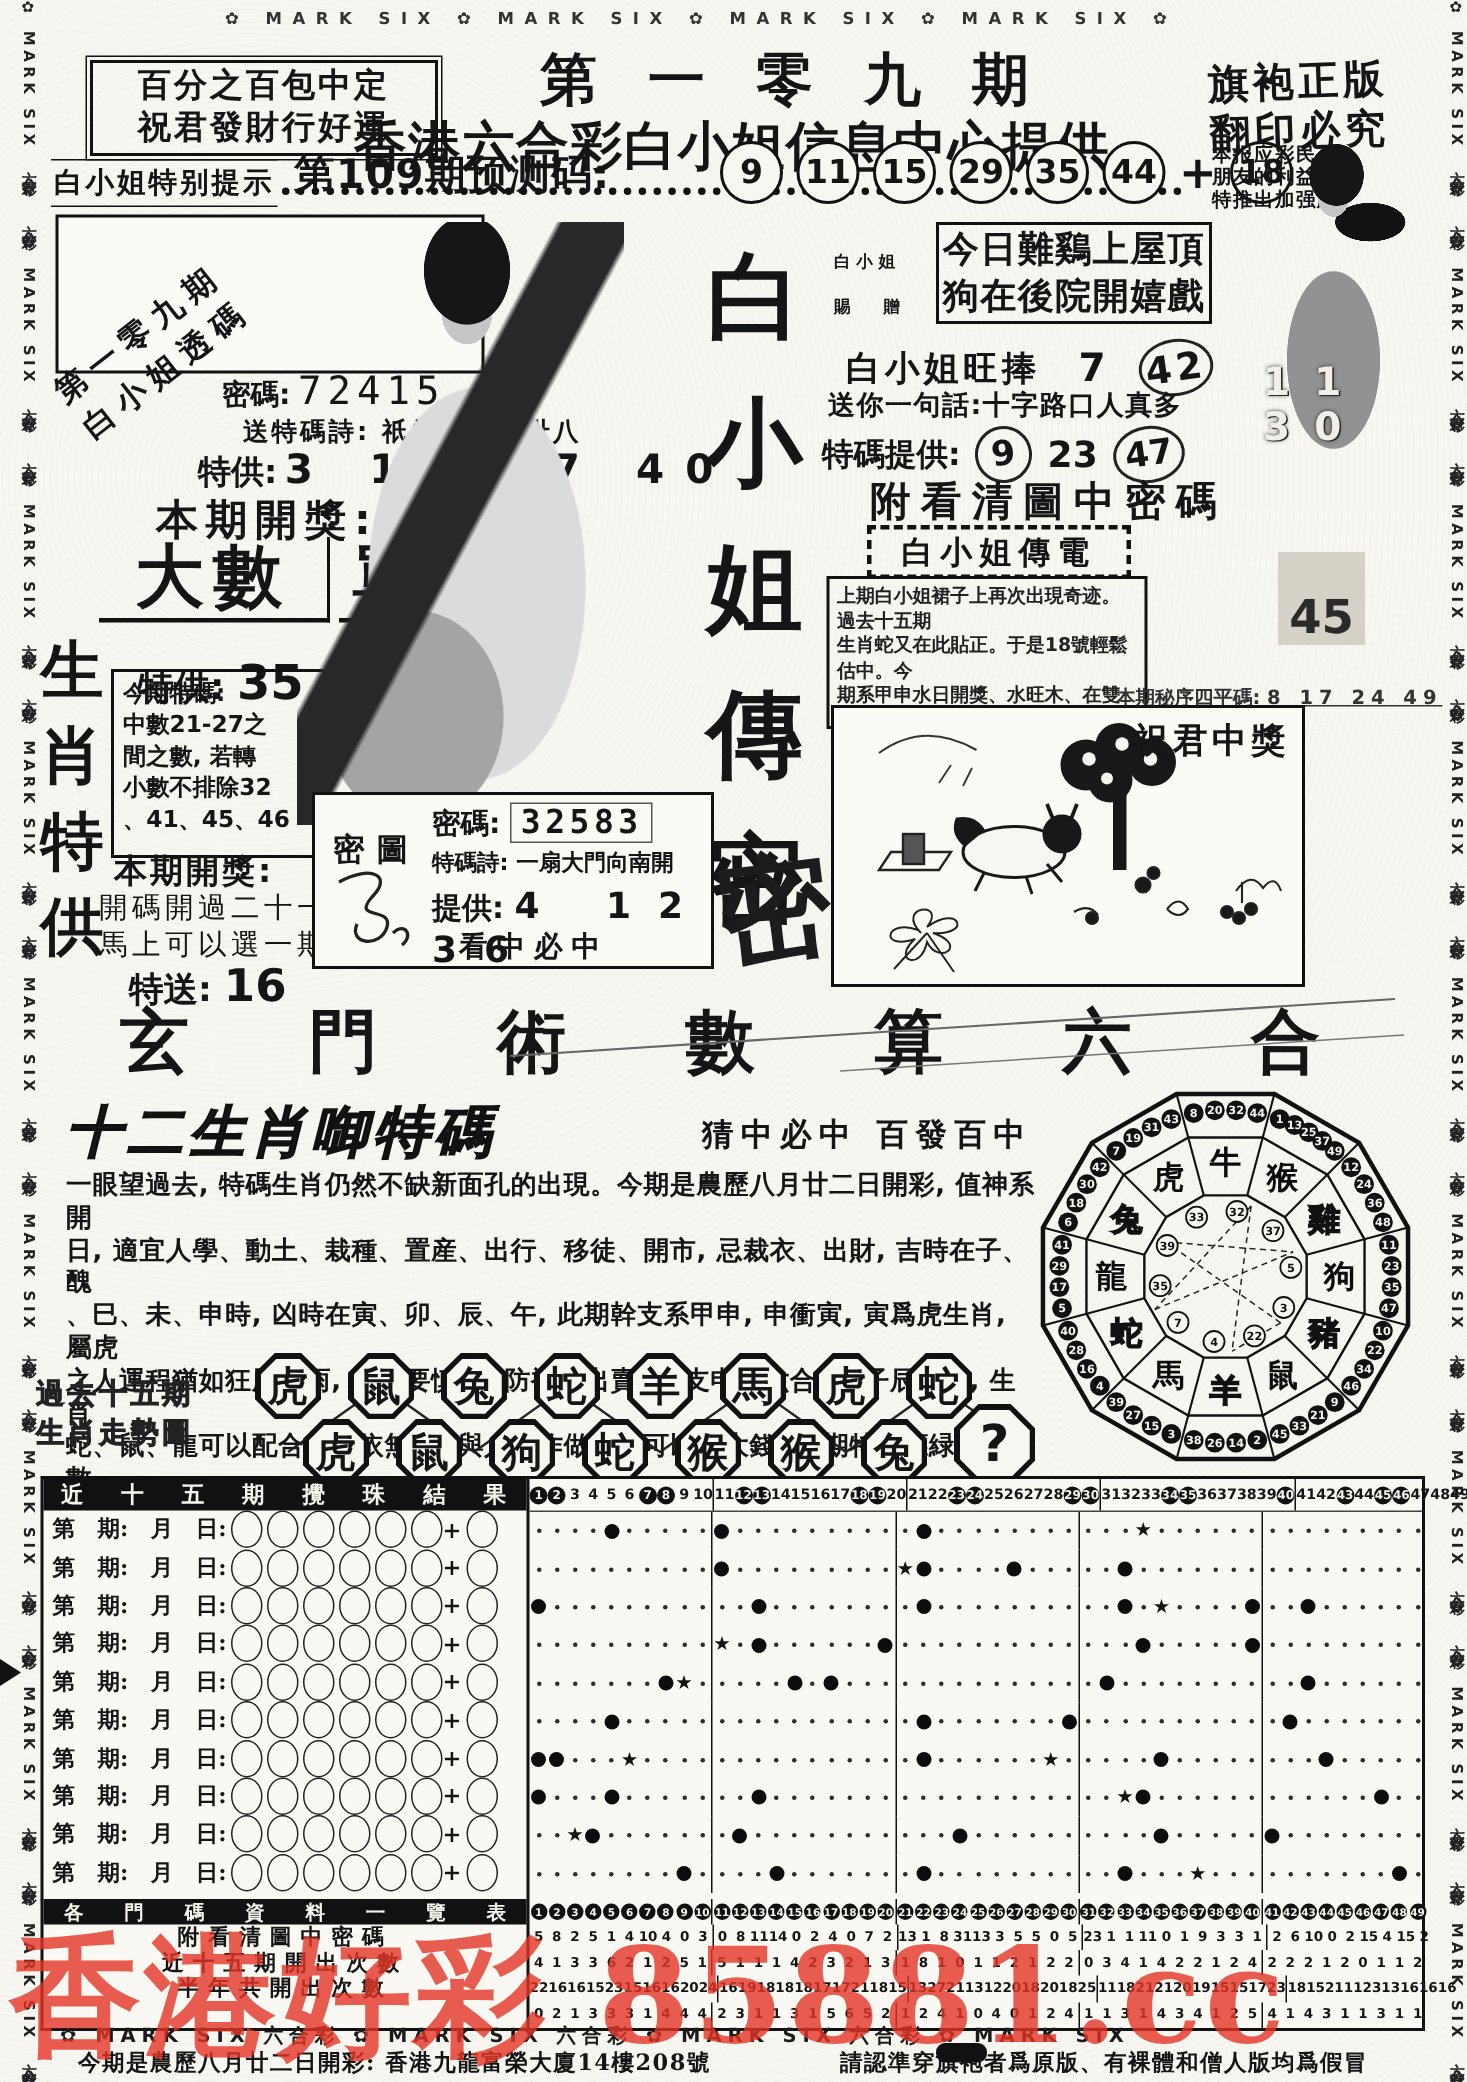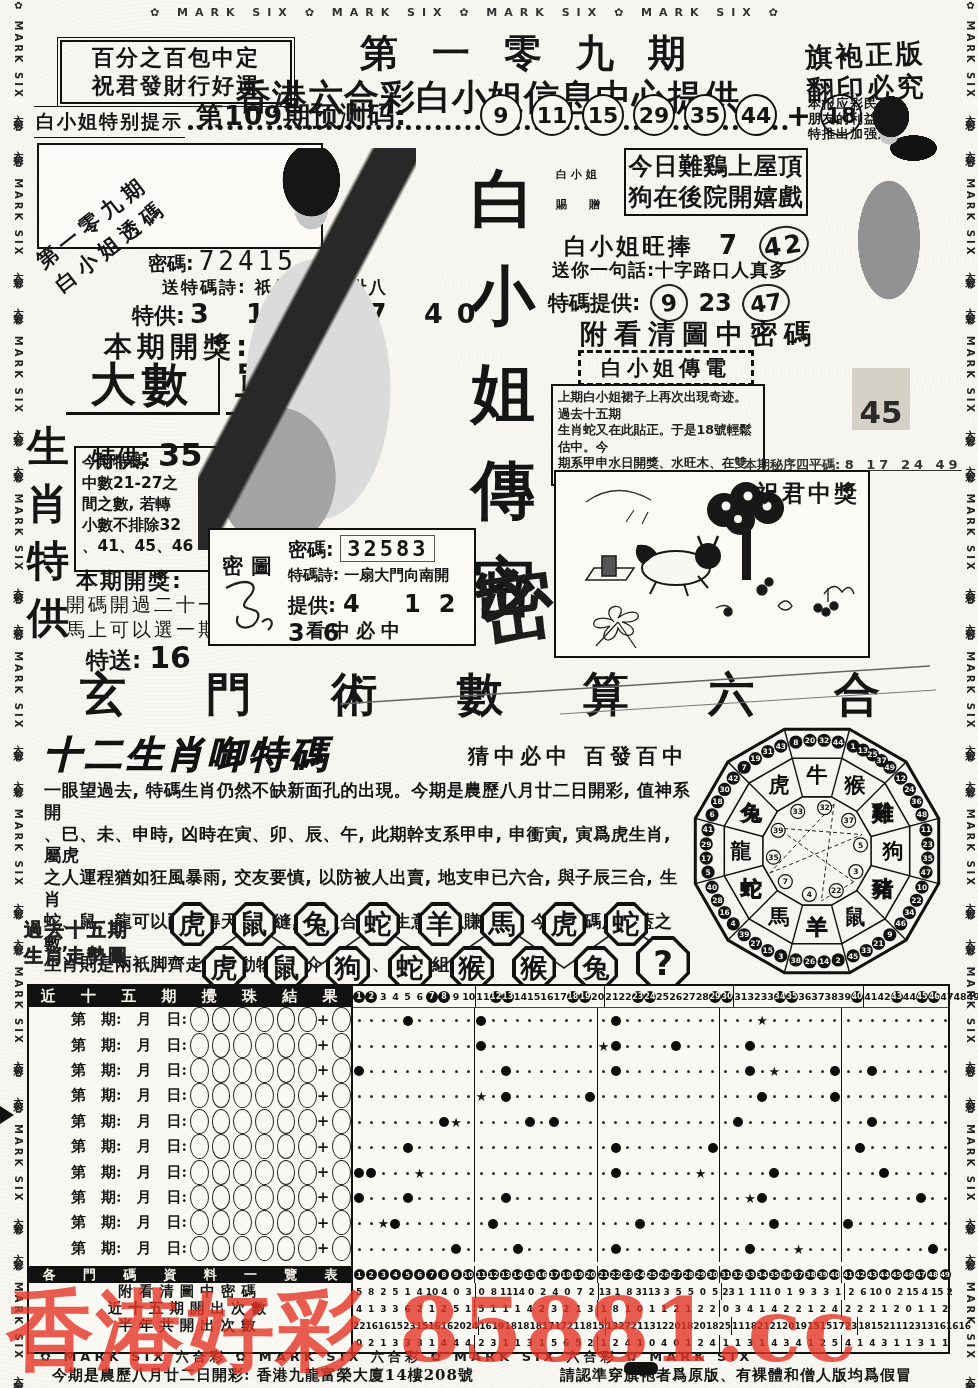--- a/index.html
+++ b/index.html
@@ -114,21 +114,21 @@
   .oct::before{content:"";position:absolute;inset:3.5px;background:#f8f6f0;clip-path:polygon(30% 0,70% 0,100% 30%,100% 70%,70% 100%,30% 100%,0 70%,0 30%);}
   .oct span{position:relative;font-size:27px;font-weight:900;z-index:1;}
   .oct.big{width:54px;height:54px;flex-basis:54px;}
   .oct.big span{font-size:34px;}
   
   .results{left:27px;top:984px;width:919px;height:280px;border:2.5px solid #111;background:#faf8f2;}
   .res-left{position:absolute;left:0;top:0;width:322px;height:100%;border-right:2px solid #111;}
   .res-banner{height:21px;background:#111;color:#f5f3ec;display:flex;align-items:center;justify-content:space-around;
     font-size:15px;font-weight:900;letter-spacing:2px;}
   .res-row{height:25.4px;display:flex;align-items:center;padding-left:6px;font-size:15px;font-weight:bold;
-    font-family:"DejaVu Serif",serif;white-space:nowrap;margin-left:36px;}
+    font-family:"DejaVu Serif",serif;white-space:nowrap;}
   .circ{display:inline-block;width:19px;height:23px;border:1.6px solid #222;border-radius:50%;margin-left:3px;}
   .res-grid{position:absolute;left:324px;top:0;width:595px;height:100%;}
   .g-row{display:flex;height:25.4px;}
   .g-head{display:flex;height:21px;border-bottom:1px solid #444;}
   .g-cell{flex:0 0 12.14px;display:flex;align-items:center;justify-content:center;position:relative;}
   .g-cell.grp{border-left:1.6px solid #111;}
   .hnum{font-size:9.5px;font-weight:bold;}
   .hnum.dark{width:12px;height:12px;border-radius:50%;background:#111;color:#f5f3ec;display:flex;align-items:center;justify-content:center;font-size:8px;}
   .dot{width:3px;height:3px;border-radius:50%;background:#2d2d2d;}
   .bigdot{width:10px;height:10px;border-radius:50%;background:#0d0d0d;}
@@ -339,40 +339,42 @@
         <path d="M160 136 q 10 -6 16 2"></path>
         <path d="M268 122 q 10 -14 18 -2 q 8 -10 12 2"></path>
         <circle cx="262" cy="136" r="4" fill="#181818"></circle>
           <circle cx="270" cy="140" r="4" fill="#181818"></circle>
         <circle cx="278" cy="134" r="4" fill="#181818"></circle>
         <path d="M272 130 L 272 116"></path>
       </g>
     </svg>
   </div>
   <div class="abs photo2"></div>
+  <div class="abs p2nums">11 30</div>
   <div class="abs n45">45</div>
 
   <div class="abs banner" id="bannerRow">
       <span>玄</span>
       <span>門</span>
       <span>術</span>
       <span>數</span>
       <span>算</span>
       <span>六</span>
       <span>合</span>
     </div>
   <svg class="abs" style="left:300px;top:660px;" width="640" height="58">
     <line x1="40" y1="44" x2="630" y2="6" stroke="#666" stroke-width="1.4"></line>
     <line x1="260" y1="54" x2="636" y2="30" stroke="#777" stroke-width="1"></line>
   </svg>
 
   <div class="abs z-slogan">猜中必中  百發百中</div>
   <div class="abs z-title">十二生肖啣特碼</div>
   <div class="abs z-para" id="zPara">
       <div>一眼望過去, 特碼生肖仍然不缺新面孔的出現。今期是農歷八月廿二日開彩, 值神系開</div>
+      <div>日, 適宜人學、動土、栽種、置産、出行、移徒、開市, 忌裁衣、出財, 吉時在子、醜</div>
       <div>、巳、未、申時, 凶時在寅、卯、辰、午, 此期幹支系甲申, 申衝寅, 寅爲虎生肖, 屬虎</div>
       <div>之人運程猶如狂風暴雨, 交友要慎, 以防被人出賣, 地支申已六合, 與子辰三合, 生肖</div>
       <div>蛇、鼠、龍可以配合得天依無縫, 與人合作做生意可以賺大錢, 今期特碼應緑藍之數,</div>
       <div>生肖則是兩衹脚齊走路的動物, 推介 1、2、3、6組合。</div>
     </div>
   <div class="abs trend">
     <div>過去十五期</div>
     <div>生肖走勢圖</div>
   </div>
   <svg class="abs" style="left:160px;top:900px;" width="560" height="100" id="zigzagSvg">

